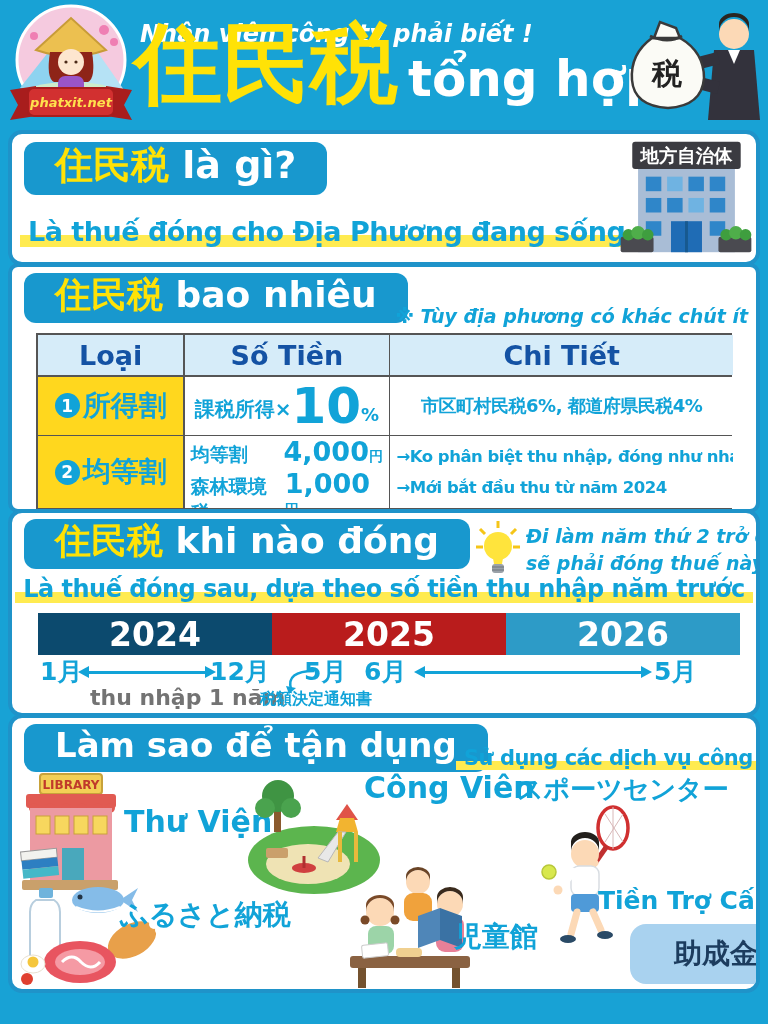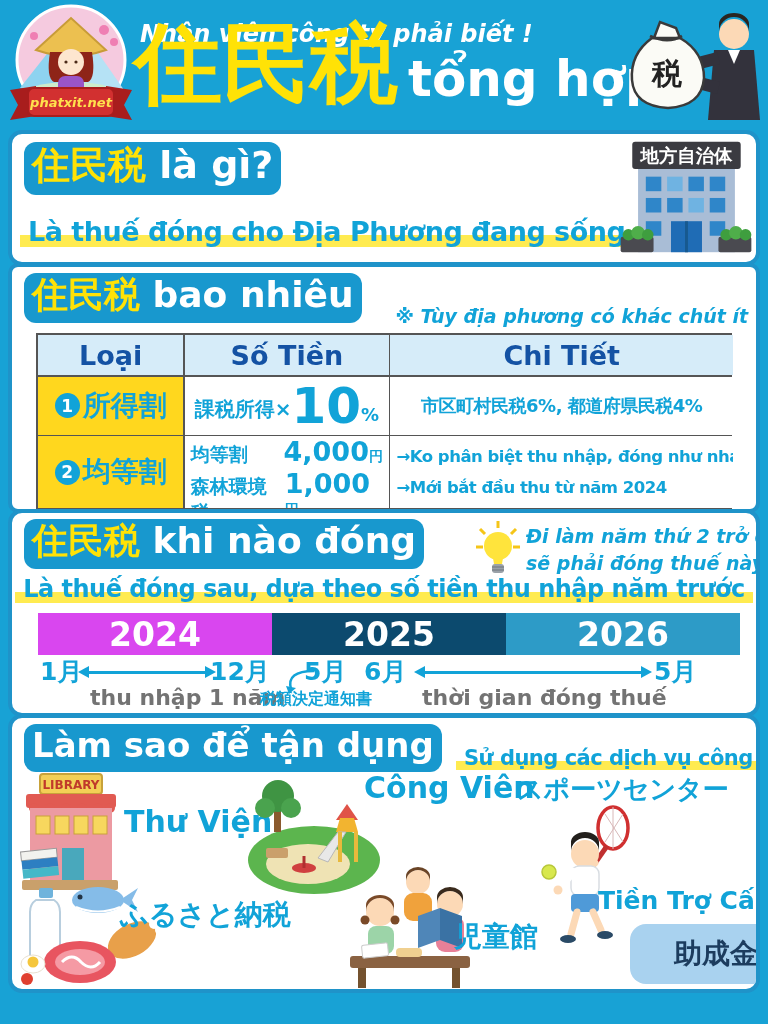--- a/index.html
+++ b/index.html
@@ -1,20 +1,20 @@
 <!DOCTYPE html>
 <html><head>
 <meta charset="utf-8">
 <style>
   html,body{margin:0;padding:0;}
   body{width:768px;height:1024px;overflow:hidden;font-family:"DejaVu Sans","Liberation Sans",sans-serif;}
   .page{position:relative;width:768px;height:1024px;background:#18a2d5;overflow:hidden;}
   .abs{position:absolute;}
   .panel{position:absolute;left:8px;right:8px;background:#ffffff;border:4px solid #1f93c9;border-radius:14px;overflow:hidden;}
-  .pill{position:absolute;background:#1898ce;border-radius:12px;color:#ffffff;font-weight:bold;padding:2px 8px 8px;white-space:nowrap;line-height:1.12;}
+  .pill{position:absolute;background:#1898ce;border-radius:12px;color:#ffffff;font-weight:bold;padding:2px 31px 8px;white-space:nowrap;line-height:1.12;}
   .jp-y{color:#ffe206;}
   .cyan{color:#11a3d8;}
   .navy{color:#737373;}
   .hl{background:linear-gradient(to top,#ffeb50 38%,rgba(255,235,80,0) 38%);padding:0 8px;}
   .b{font-weight:bold;}
   .nw{white-space:nowrap;}
   
   .tagline{left:140px;top:20px;color:#ffffff;font-size:24px;font-style:italic;font-weight:bold;}
   .title-row{left:134px;top:18px;display:flex;align-items:flex-end;}
   .title-jp{font-size:88px;line-height:1.05;color:#ffe206;font-weight:bold;}
@@ -195,40 +195,39 @@
     </svg>
     <div class="abs cyan b nw" style="left:514px;top:10px;font-size:19px;font-style:italic;line-height:1.4;">
       <div>Đi làm năm thứ 2 trở đi</div>
       <div>sẽ phải đóng thuế này!</div>
     </div>
     <div class="abs nw" style="left:0;right:0;top:62px;text-align:center;">
       <span class="cyan b hl" style="font-size:24px;letter-spacing:-0.5px;">Là thuế đóng sau, dựa theo số tiền thu nhập năm trước</span>
     </div>
 
     <div class="bars">
-      <div class="seg" style="background:#d946ef;">2024</div>
-      <div class="seg" style="background:#0c4a6e;">2025</div>
+      <div class="seg" style="background:#0c4a6e;">2024</div>
+      <div class="seg" style="background:#b91c1c;">2025</div>
       <div class="seg" style="background:#2d9bc7;">2026</div>
     </div>
 
     <div class="mon" style="left:28px;">1月</div>
     <div class="darrow" style="left:76px;top:158px;width:118px;"></div>
     <div class="mon" style="left:198px;">12月</div>
     <div class="mon" style="left:292px;">5月</div>
     <div class="mon" style="left:352px;">6月</div>
     <div class="darrow" style="left:412px;top:158px;width:218px;"></div>
     <div class="mon" style="left:642px;">5月</div>
 
     <div class="tl-lab navy" style="left:78px;font-size:22px;">thu nhập 1 năm</div>
     <svg class="abs" style="left:270px;top:156px;" width="34" height="26" viewBox="0 0 34 26">
       <path d="M32 2 Q4 2 9 20" fill="none" stroke="#12a3d8" stroke-width="2.5"></path>
       <polygon points="4,17 14,19 7,25" fill="#12a3d8"></polygon>
     </svg>
     <div class="tl-lab cyan" style="left:248px;font-size:16px;top:176px;">税額決定通知書</div>
-    <div class="tl-lab navy" style="left:410px;font-size:22px;">thời gian đóng thuế</div>
   </div>
 
   <div class="panel" style="top:714px;height:271px;">
     <div class="pill" style="left:12px;top:6px;font-size:34px;">Làm sao để tận dụng</div>
     <div class="abs nw" style="left:444px;top:28px;">
       <span class="cyan b hl" style="font-size:21px;letter-spacing:-0.5px;">Sử dụng các dịch vụ công</span>
     </div>
 
     <svg class="abs" style="left:8px;top:52px" width="100" height="126" viewBox="0 0 100 126">
       <rect x="20" y="4" width="62" height="20" rx="3" fill="#f3cf56" stroke="#c8a23a" stroke-width="2"></rect>

